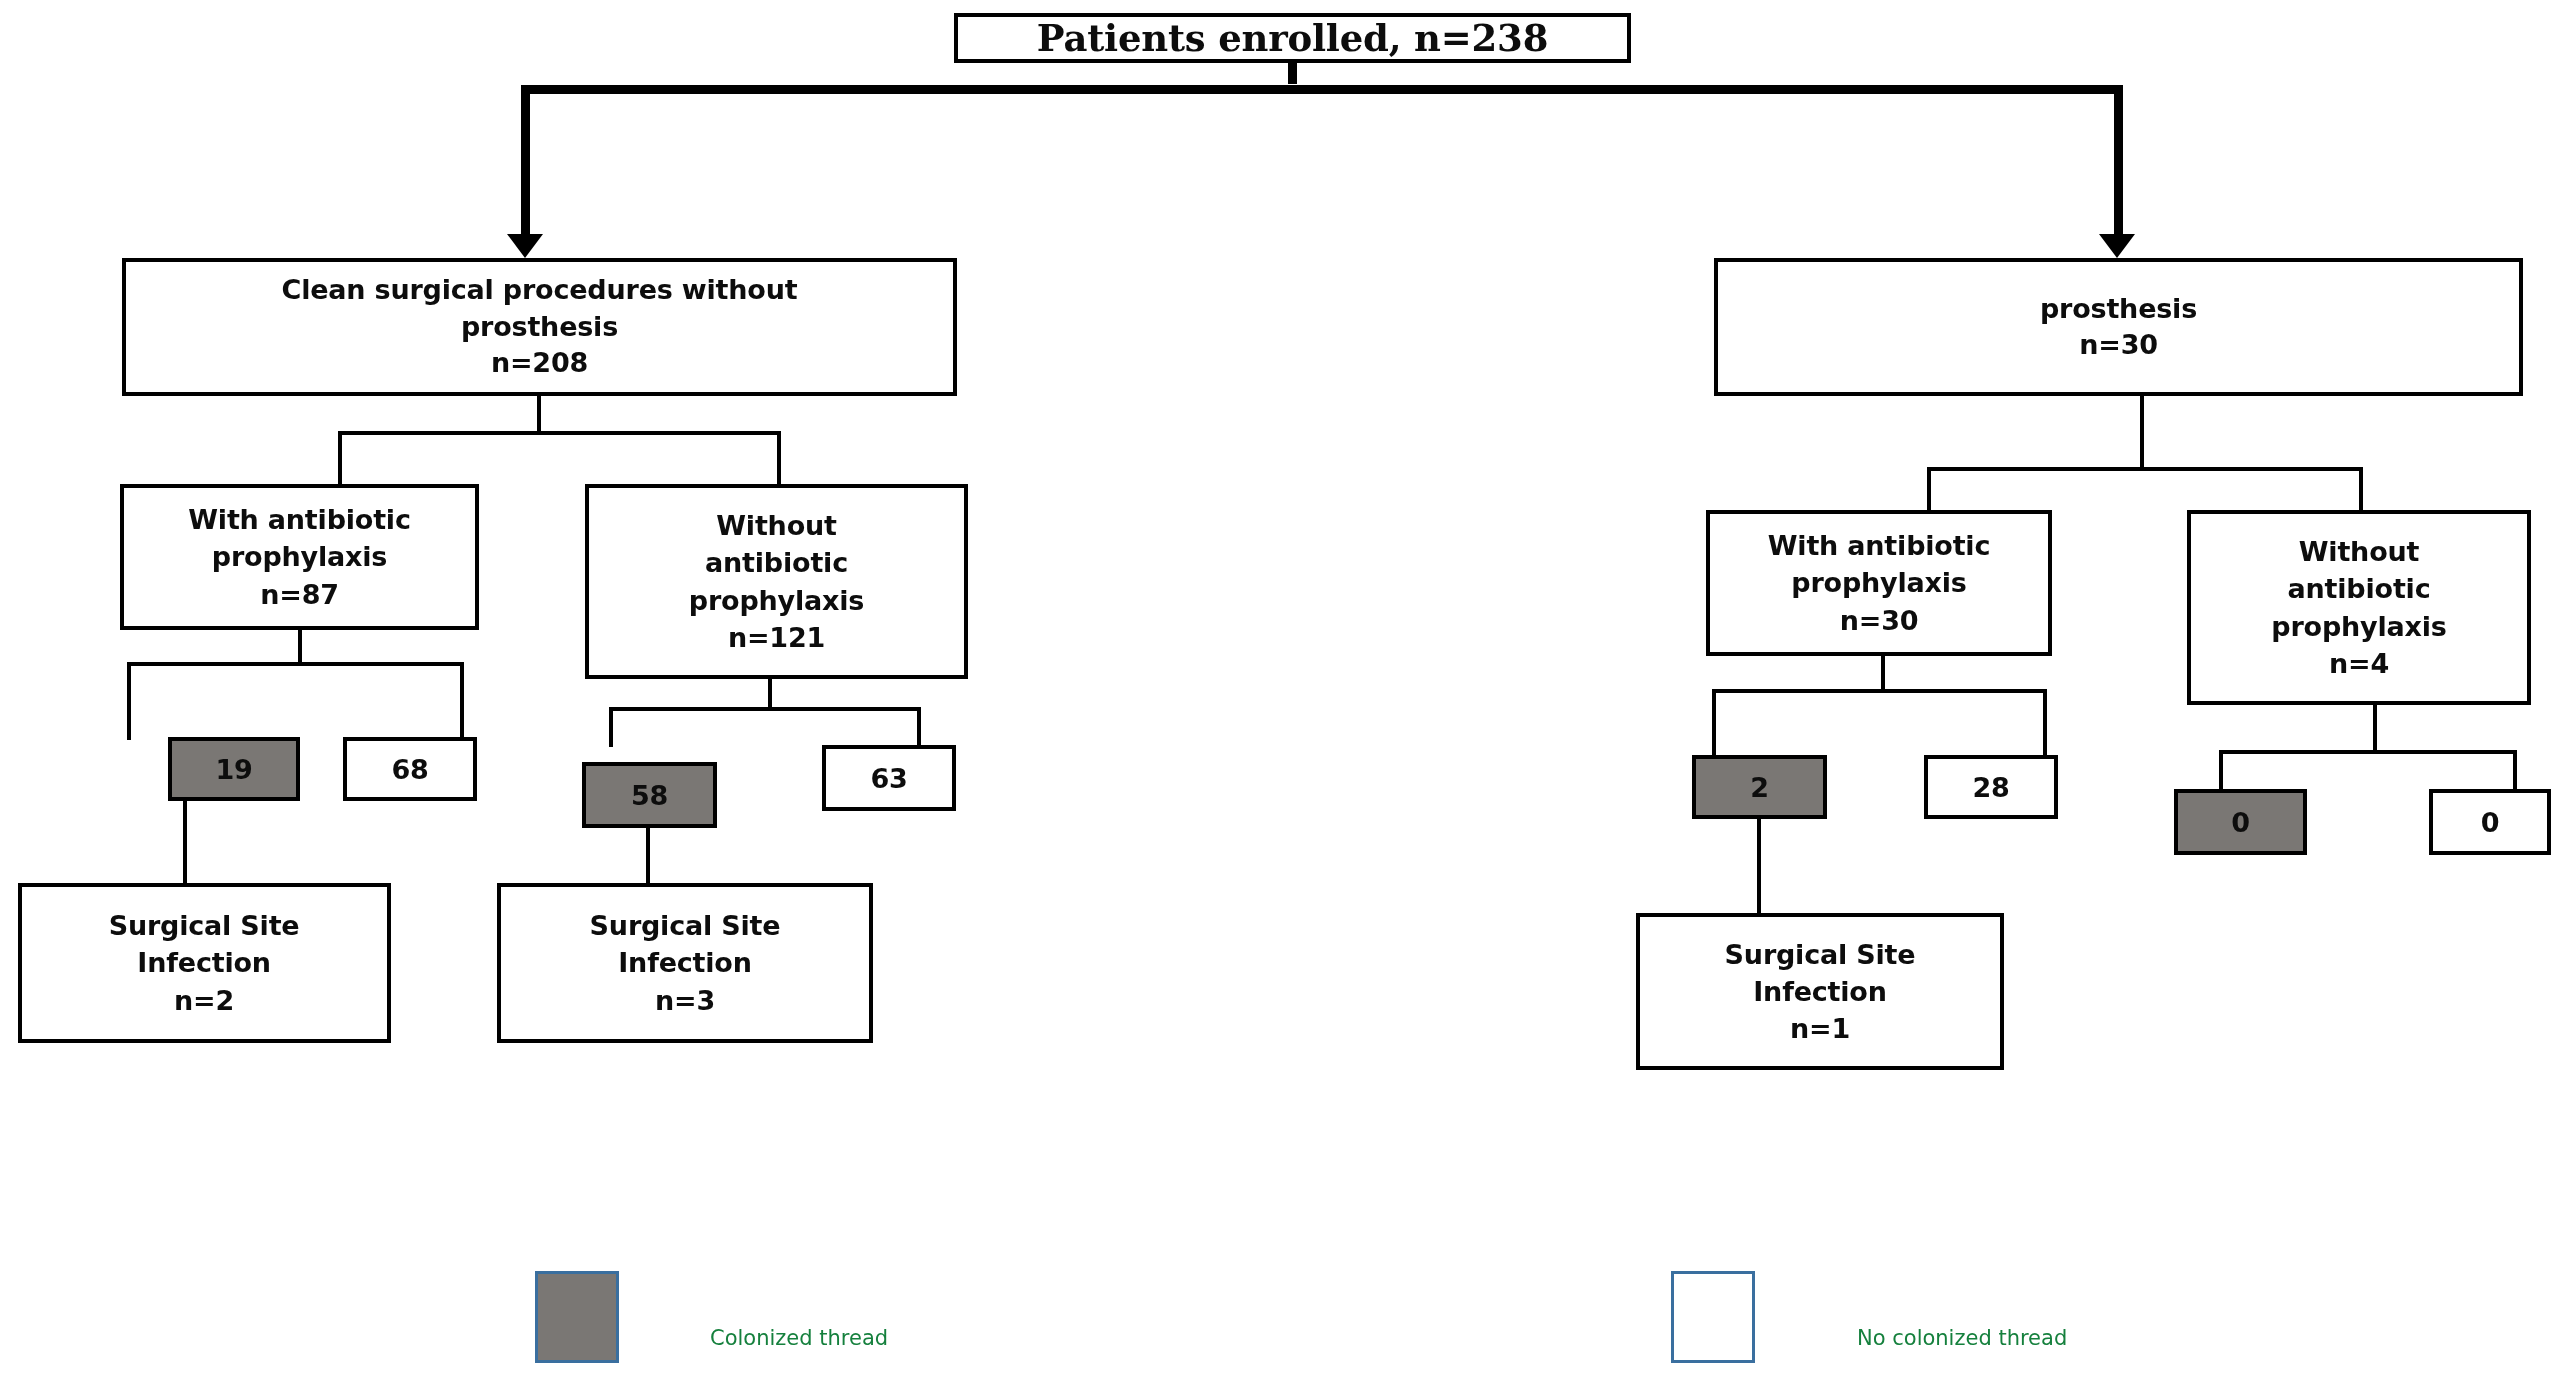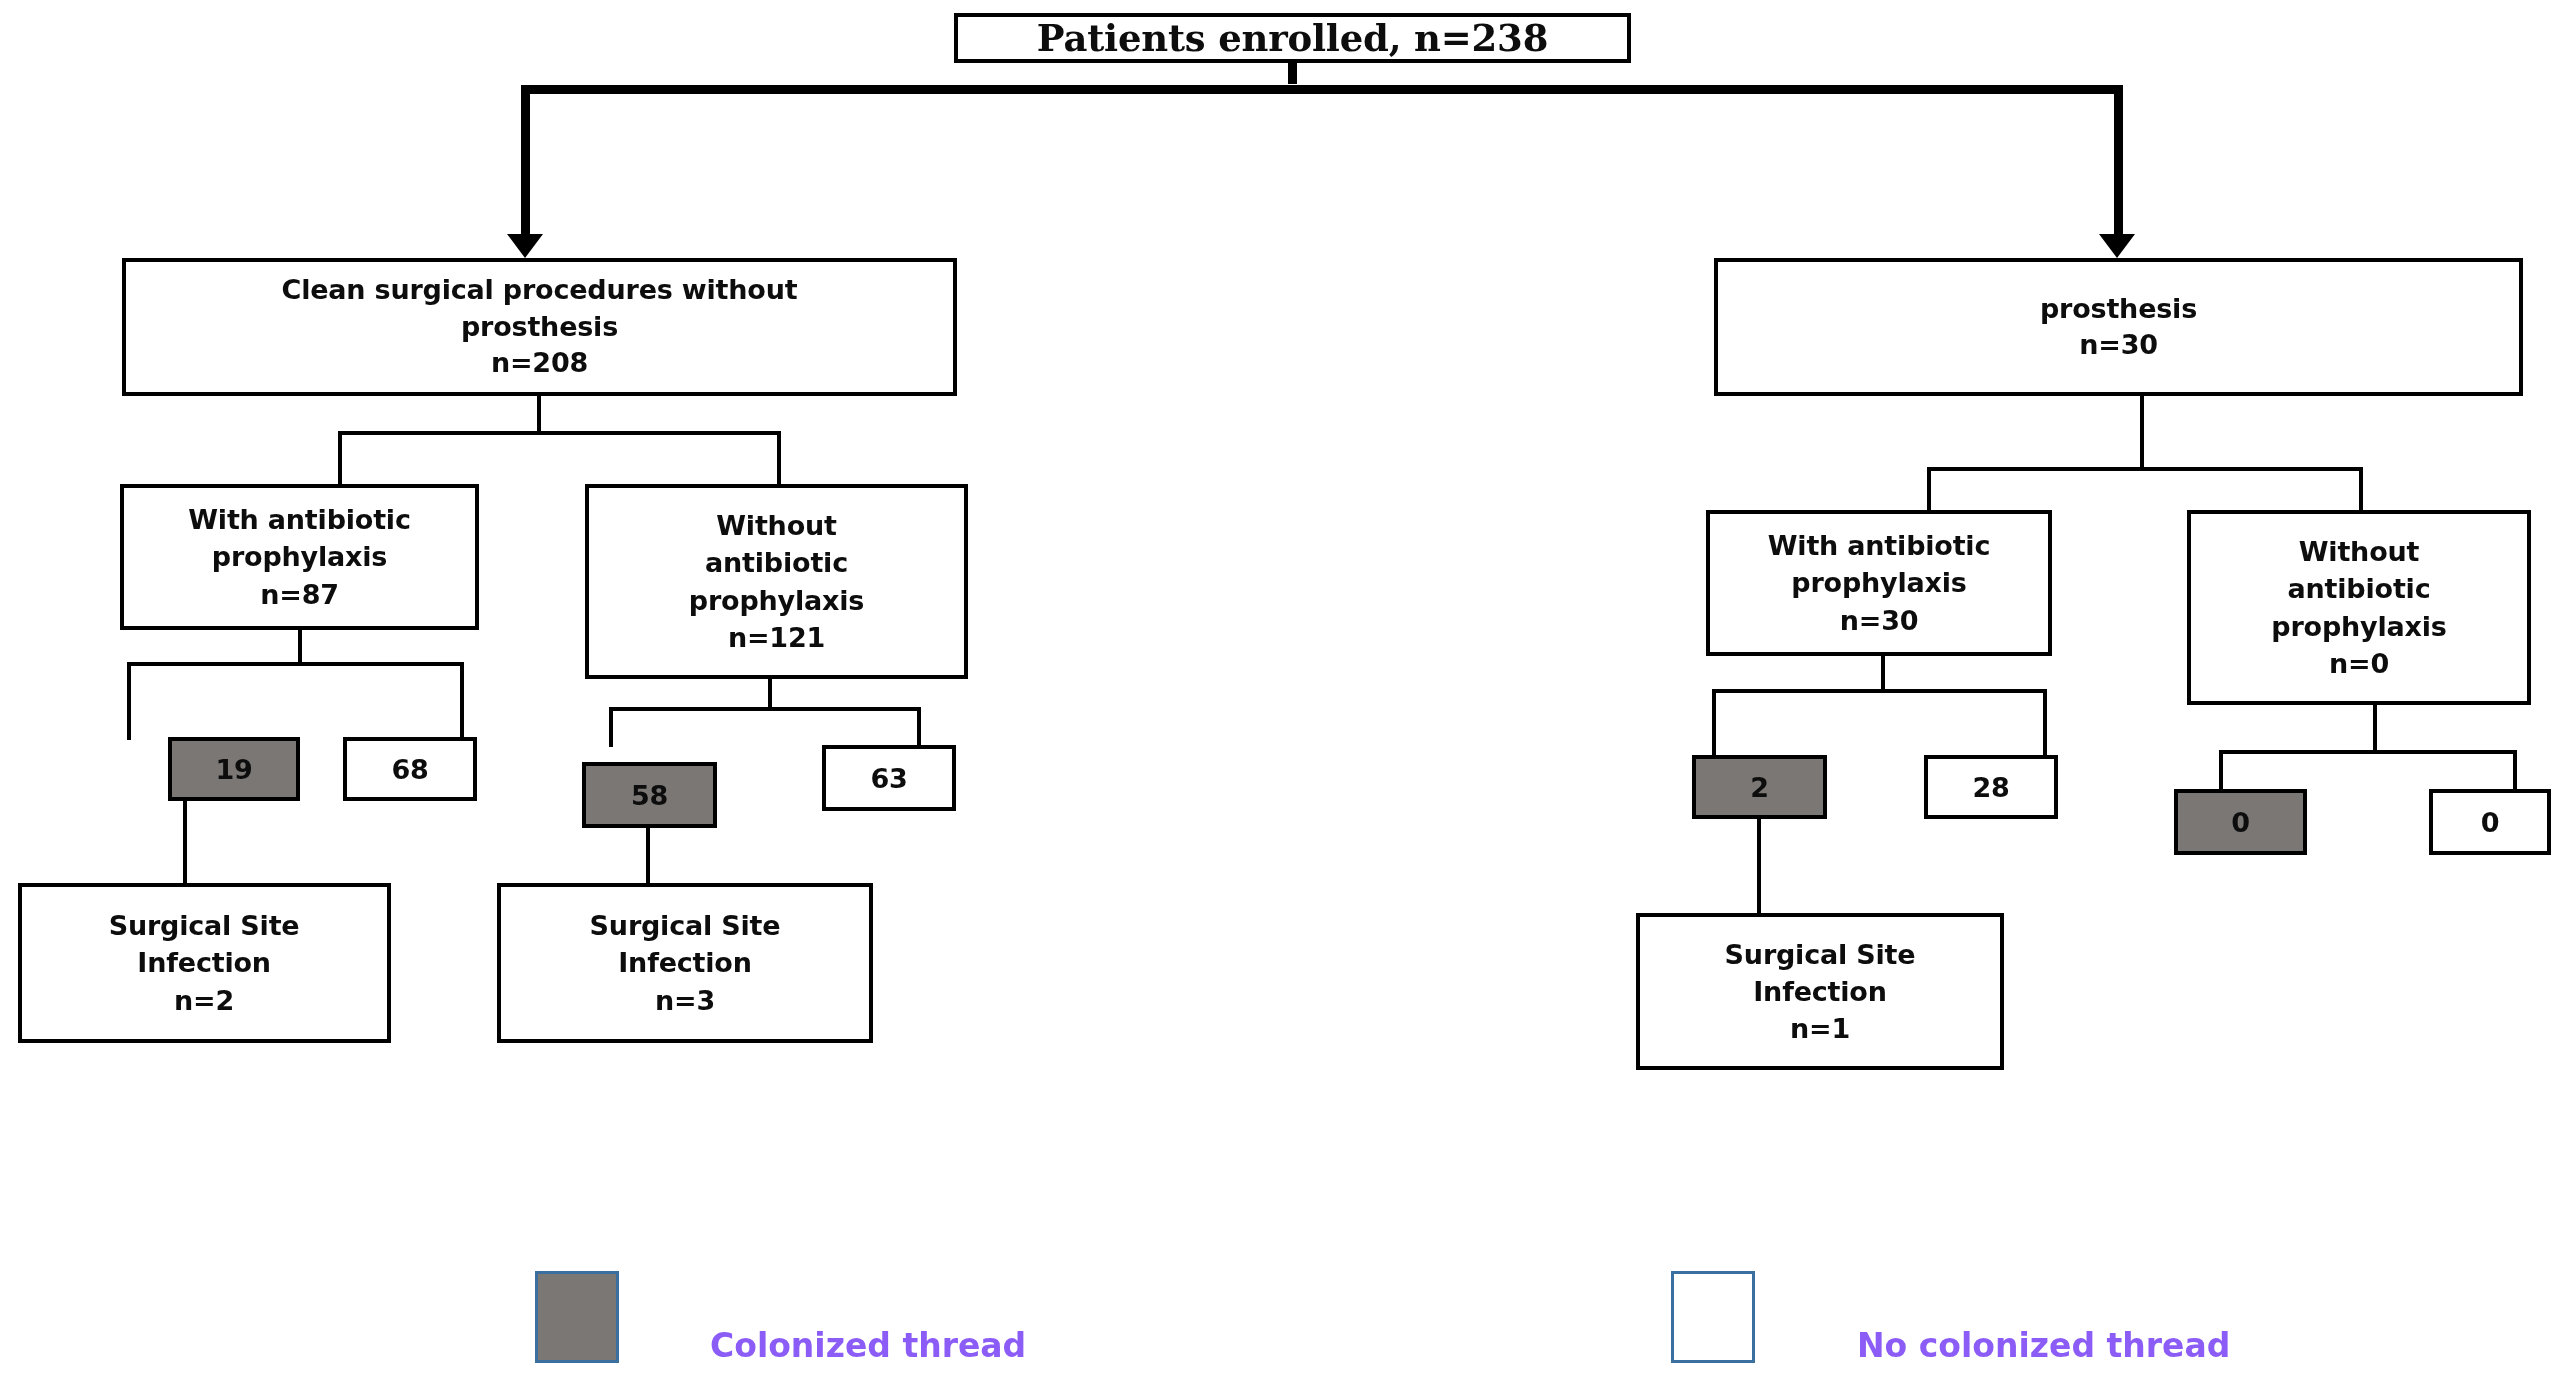--- a/index.html
+++ b/index.html
@@ -81,23 +81,23 @@
   .legend-swatch{
     position:absolute;
     box-sizing:border-box;
     border:3.2px solid #3a6f9f;
     z-index:3;
   }
   .legend-swatch.filled{background:#7a7774;}
   .legend-swatch.empty{background:#ffffff;}
   .legend-label{
     position:absolute;
-    font-size:33px;
-    font-weight:bold;
-    color:#8b5cf6;
+    font-size:21px;
+    font-weight:normal;
+    color:#15803d;
     white-space:nowrap;
     z-index:3;
   }
 </style>
 </head>
 <body>
 
 <div id="stage">
 
   <div class="node root" style="left:954px;top:13px;width:677px;height:50px;">
@@ -190,21 +190,21 @@
   <div class="node lvl2" style="left:1706px;top:510px;width:346px;height:146px;">
     <span class="ln">With antibiotic</span>
     <span class="ln">prophylaxis</span>
     <span class="ln">n=30</span>
   </div>
 
   <div class="node lvl2" style="left:2187px;top:510px;width:344px;height:195px;">
     <span class="ln">Without</span>
     <span class="ln">antibiotic</span>
     <span class="ln">prophylaxis</span>
-    <span class="ln">n=0</span>
+    <span class="ln">n=4</span>
   </div>
 
   <div class="ln-v" style="left:1881px;top:656px;height:35px;"></div>
   <div class="ln-h" style="left:1712px;top:689px;width:335px;"></div>
   <div class="ln-v" style="left:1712px;top:689px;height:69px;"></div>
   <div class="ln-v" style="left:2043px;top:689px;height:69px;"></div>
 
   <div class="node chip colonized" style="left:1692px;top:755px;width:135px;height:64px;">
     <span class="ln">2</span>
   </div>

